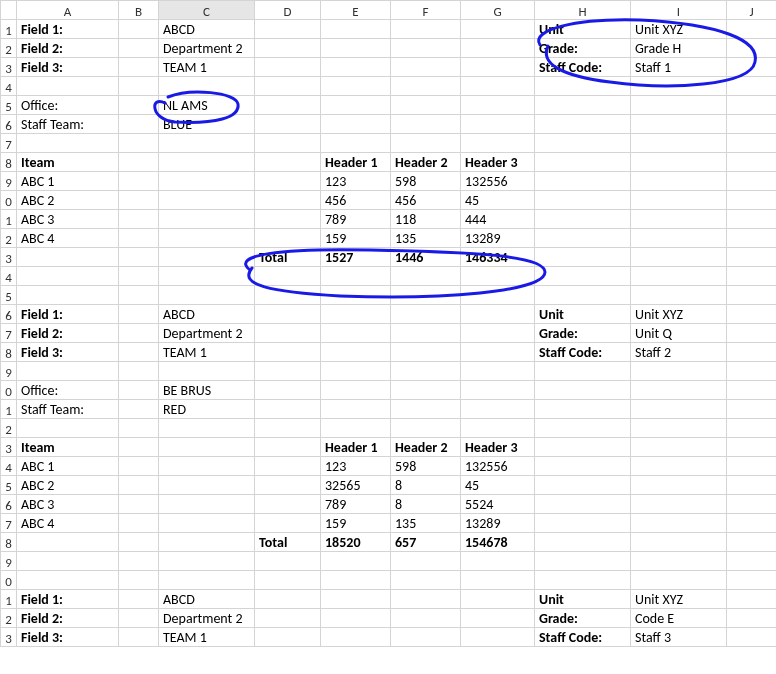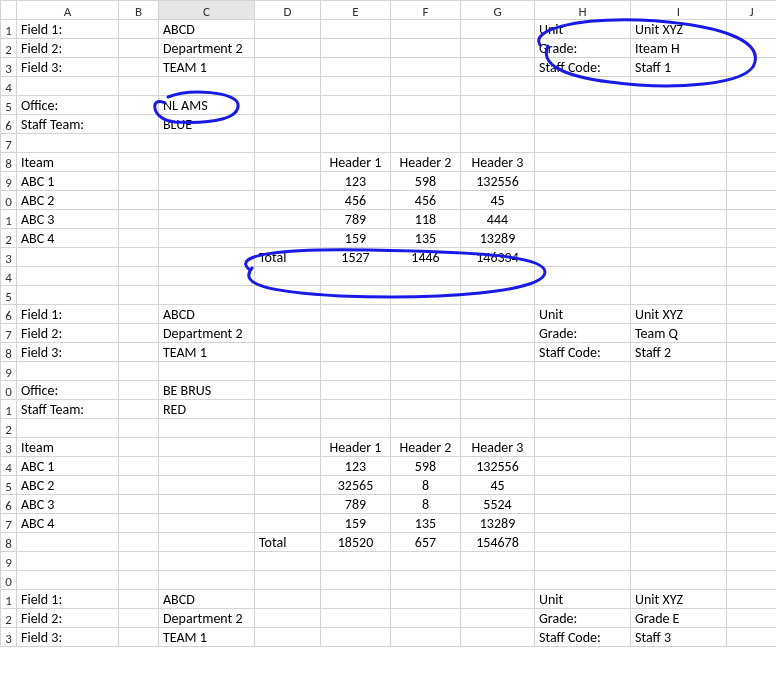--- a/index.html
+++ b/index.html
@@ -42,22 +42,22 @@
   col.cA { width: 102px; }
   col.cB { width: 40px; }
   col.cC { width: 96px; }
   col.cD { width: 66px; }
   col.cE { width: 70px; }
   col.cF { width: 70px; }
   col.cG { width: 74px; }
   col.cH { width: 96px; }
   col.cI { width: 96px; }
   col.cJ { width: 50px; }
-  .bold { font-weight: normal; }
-  .ralign { text-align: center; }
+  .bold { font-weight: bold; }
+  .ralign { text-align: left; }
   .rowhdr {
     text-align: center;
     background: #fff;
     color: #333;
     font-size: 13px;
     border-right: 1px solid #b7b7b7;
   }
   svg.ink {
     position: absolute;
     left: 0; top: 0;
@@ -113,21 +113,21 @@
       <tr>
         <td class="rowhdr">2</td>
         <td class="bold">Field 2:</td>
         <td></td>
         <td>Department 2</td>
         <td></td>
         <td></td>
         <td></td>
         <td></td>
         <td class="bold">Grade:</td>
-        <td>Iteam H</td>
+        <td>Grade H</td>
         <td></td>
       </tr>
       <tr>
         <td class="rowhdr">3</td>
         <td class="bold">Field 3:</td>
         <td></td>
         <td>TEAM 1</td>
         <td></td>
         <td></td>
         <td></td>
@@ -308,21 +308,21 @@
       <tr>
         <td class="rowhdr">7</td>
         <td class="bold">Field 2:</td>
         <td></td>
         <td>Department 2</td>
         <td></td>
         <td></td>
         <td></td>
         <td></td>
         <td class="bold">Grade:</td>
-        <td>Team Q</td>
+        <td>Unit Q</td>
         <td></td>
       </tr>
       <tr>
         <td class="rowhdr">8</td>
         <td class="bold">Field 3:</td>
         <td></td>
         <td>TEAM 1</td>
         <td></td>
         <td></td>
         <td></td>
@@ -503,21 +503,21 @@
       <tr>
         <td class="rowhdr">2</td>
         <td class="bold">Field 2:</td>
         <td></td>
         <td>Department 2</td>
         <td></td>
         <td></td>
         <td></td>
         <td></td>
         <td class="bold">Grade:</td>
-        <td>Grade E</td>
+        <td>Code E</td>
         <td></td>
       </tr>
       <tr>
         <td class="rowhdr">3</td>
         <td class="bold">Field 3:</td>
         <td></td>
         <td>TEAM 1</td>
         <td></td>
         <td></td>
         <td></td>

